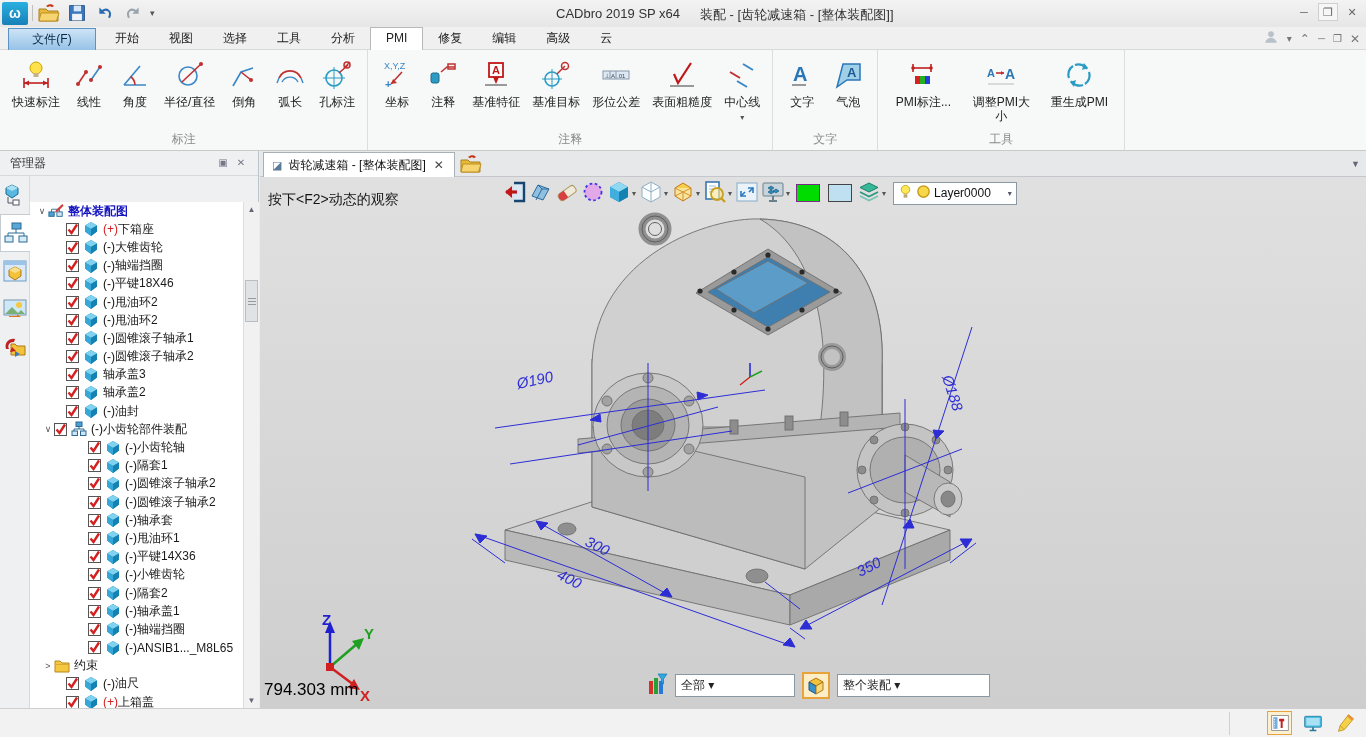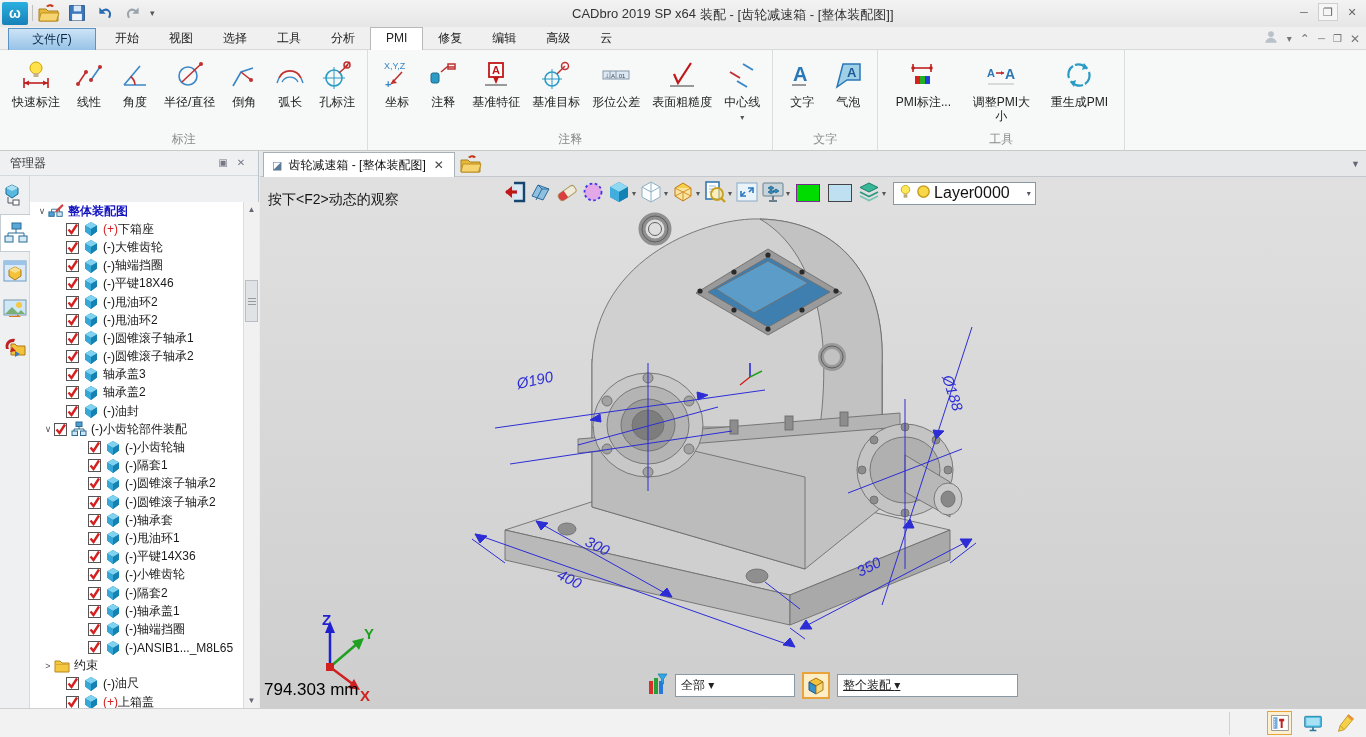--- a/index.html
+++ b/index.html
@@ -7,21 +7,21 @@
   body { font-family:"Liberation Sans","DejaVu Sans",sans-serif; font-size:12px; color:#222; background:#e9e9e9; }
   #app { position:relative; width:1366px; height:737px; background:#ececec; }
 
   
   .titlebar { position:absolute; left:0; top:0; width:100%; height:27px; background:linear-gradient(#f3f3f3,#e6e6e6); }
   .logo { position:absolute; left:2px; top:2px; width:26px; height:23px; background:linear-gradient(#2ab0e0,#1780b8); color:#fff; font-weight:bold; font-size:14px; text-align:center; line-height:22px; border-radius:2px; }
   .qa-sep { position:absolute; left:32px; top:5px; width:1px; height:16px; background:#c0c0c0; }
   .qa { position:absolute; left:38px; top:2px; display:flex; gap:6px; align-items:center; height:22px; }
   .qa-btn { width:22px; height:22px; display:flex; align-items:center; justify-content:center; }
   .qa-caret { font-size:9px; color:#555; }
-  .title-app { position:absolute; left:572px; top:6px; font-size:13px; color:#333; }
+  .title-app { position:absolute; left:556px; top:6px; font-size:13px; color:#333; }
   .title-doc { position:absolute; left:700px; top:6px; font-size:13px; color:#333; }
   .winbtns { position:absolute; right:4px; top:3px; display:flex; gap:4px; }
   .winbtn { width:20px; height:18px; display:flex; align-items:center; justify-content:center; color:#666; font-size:11px; border:1px solid transparent; }
   .winbtn.restore { border:1px solid #cfcfcf; background:#f6f6f6; }
 
   
   .menubar { position:absolute; left:0; top:27px; width:100%; height:23px; background:#f0f0f0; border-bottom:1px solid #d9d9d9; }
   .filebtn { position:absolute; left:8px; top:1px; width:88px; height:26px; background:linear-gradient(#cde4f7,#8fbde4); border:1px solid #5b93c4; color:#0a2a4a; text-align:center; line-height:20px; font-size:12px; }
   .menutabs { position:absolute; left:100px; top:0; height:23px; display:flex; }
   .mtab { padding:0 15px; line-height:22px; color:#222; font-size:12px; }
@@ -86,26 +86,26 @@
   
   .canvas { position:absolute; left:0; top:26px; width:1106px; height:531px; background:linear-gradient(#e0e0e0,#cecece); overflow:hidden; }
   .hint { position:absolute; left:8px; color:#161616; font-size:14px; }
   .ctoolbar { position:absolute; left:243px; top:3px; height:26px; display:flex; align-items:center; gap:2px; }
   .ctb { display:flex; align-items:center; }
   .ctb svg { width:24px; height:24px; }
   .ctb .ccaret2 { font-size:8px; color:#555; margin:0 1px; }
   .cswatch { width:24px; height:18px; border:1px solid #444; margin:0 3px; }
   .layercombo { display:flex; align-items:center; gap:3px; background:#fff; border:1px solid #8a98a4; height:23px; padding:0 4px; margin-left:4px; }
   .layercombo svg { width:15px; height:15px; }
-  .layercombo .lc-label { font-size:16px; color:#111; padding-right:14px; }
+  .layercombo .lc-label { font-size:12px; color:#111; padding-right:14px; }
   .layercombo .ccaret2 { font-size:8px; color:#556; }
   .measure { position:absolute; left:4px; bottom:8px; font-size:17px; color:#000; }
   .overlaybar { position:absolute; left:388px; bottom:9px; display:flex; align-items:center; gap:7px; }
   .ov-combo { position:relative; width:120px; height:23px; background:#fff; border:1px solid #8a98a4; line-height:21px; padding:0 5px; font-size:12px; }
-  .ov-combo.wide2 { width:181px;text-decoration:underline; }
+  .ov-combo.wide2 { width:153px; }
   .ovbtn { width:28px; height:27px; border:2px solid #e8a33d; background:#fdeec8; display:flex; align-items:center; justify-content:center; }
   .ovbtn svg { width:20px; height:20px; }
   .ovicon svg { width:20px; height:23px; }
 
   
   .statusbar { position:absolute; left:0; top:708px; width:100%; height:29px; background:#f2f2f2; border-top:1px solid #cfcfcf; }
   .sb-sep { position:absolute; top:3px; width:1px; height:23px; background:#d0d0d0; }
   .sb-icons { position:absolute; right:8px; top:2px; display:flex; gap:8px; align-items:center; }
   .sb-btn { width:25px; height:24px; display:flex; align-items:center; justify-content:center; }
   .sb-btn svg { width:20px; height:20px; }

